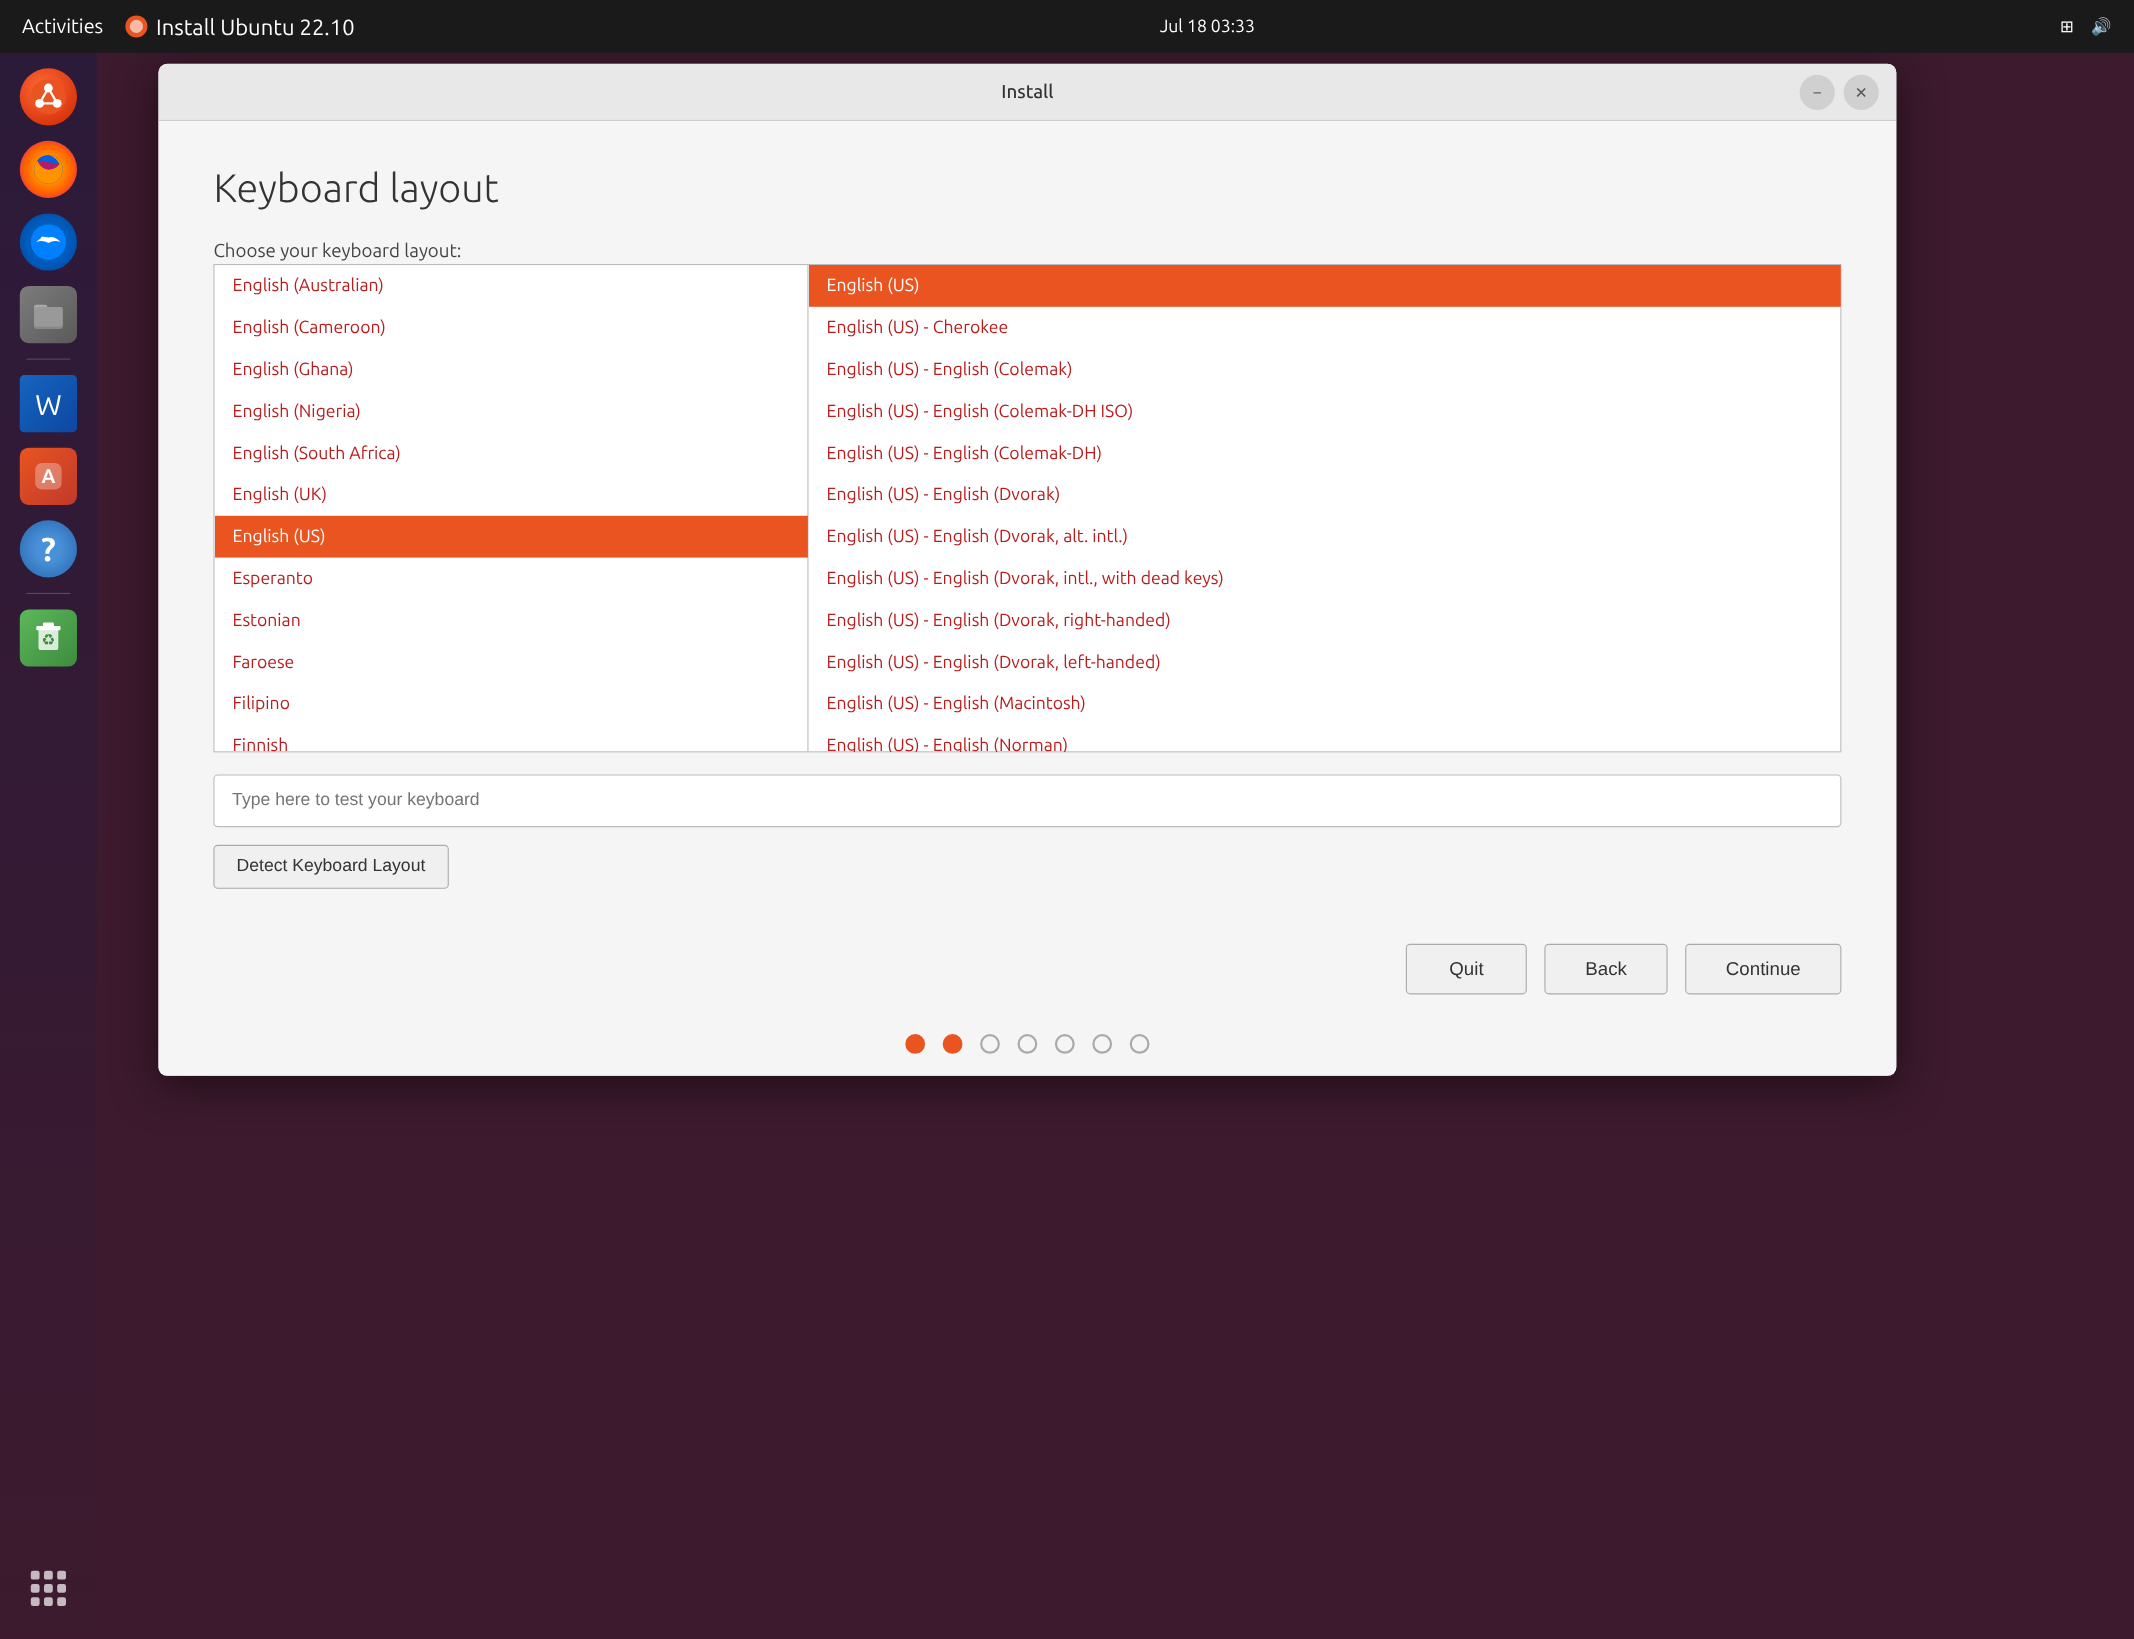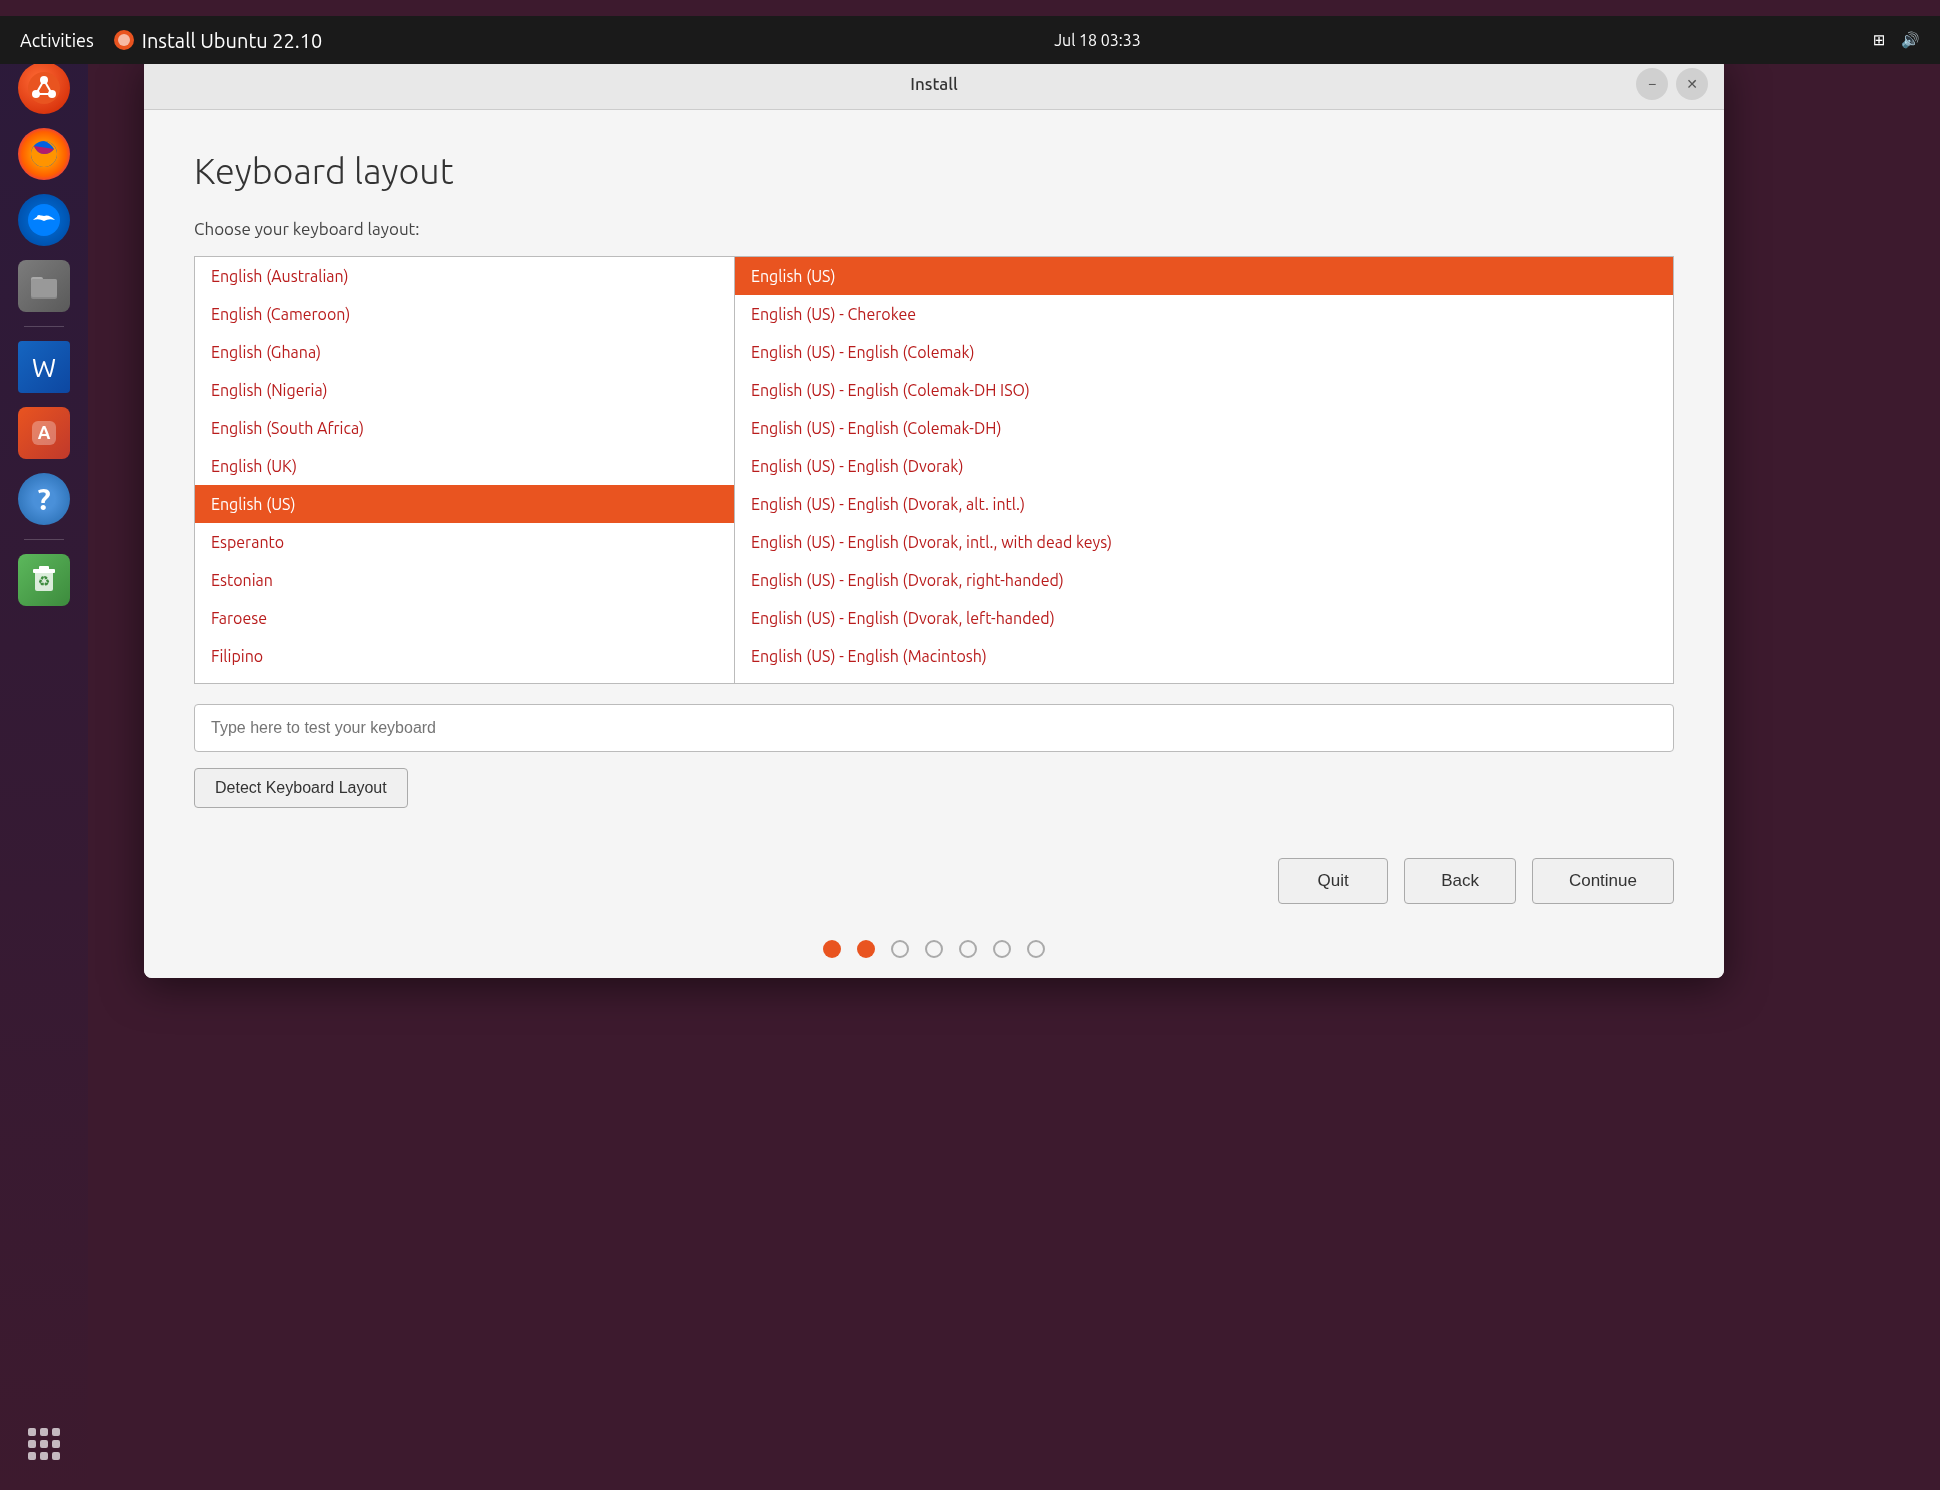--- a/index.html
+++ b/index.html
@@ -15,21 +15,21 @@
     
     .topbar {
       width: 100%;
       height: 48px;
       background: #1a1a1a;
       display: flex;
       align-items: center;
       justify-content: space-between;
       padding: 0 20px;
       position: absolute;
-      top: 16px;
+      top: 0;
       left: 0;
       z-index: 100;
     }
     .topbar-left {
       display: flex;
       align-items: center;
       gap: 20px;
     }
     .topbar-activities {
       color: #fff;
@@ -272,21 +272,21 @@
     }
     .page-title {
       font-size: 36px;
       font-weight: 300;
       color: #333;
       margin-bottom: 28px;
     }
     .subtitle {
       font-size: 17px;
       color: #444;
-      margin-bottom: 18px;
+      margin-bottom: 2px;
     }
 
     
     .lists-container {
       display: flex;
       gap: 0;
       flex: 1;
       min-height: 0;
       border: 1px solid #bbb;
       background: #fff;

